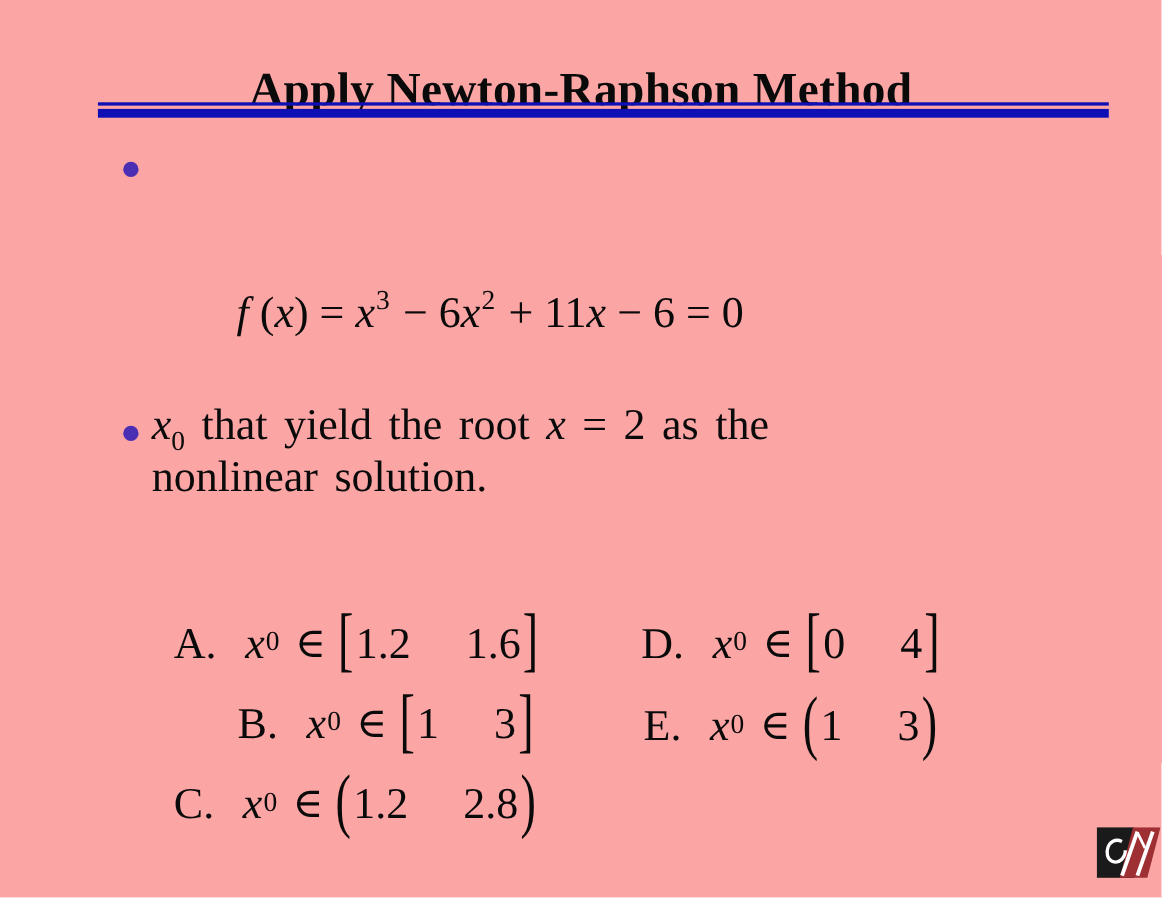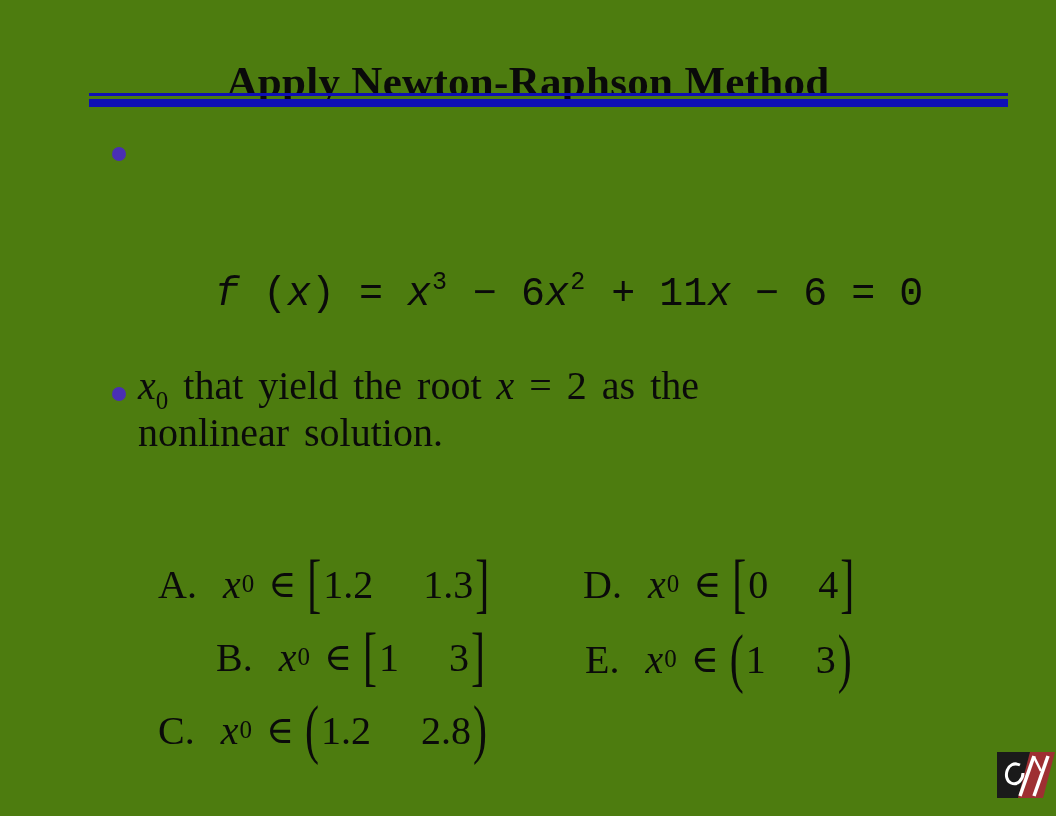--- a/index.html
+++ b/index.html
@@ -1,20 +1,20 @@
 <!DOCTYPE html>
 <html><head>
 <meta charset="utf-8">
 <style>
   html, body { margin: 0; padding: 0; background: #ffffff; }
   .slide {
     position: relative;
     width: 1056px;
     height: 816px;
-    background: #4d7c0f;
+    background: #fca5a5;
     overflow: hidden;
     font-family: "Liberation Serif", "DejaVu Serif", serif;
     color: #0a0a0a;
   }
 
   
   .title {
     position: absolute;
     top: 28px;
     left: 0;
@@ -56,24 +56,23 @@
     font-size: 25px;
     line-height: 0;
     vertical-align: -10px;
     font-style: normal;
   }
 
   
   .equation {
     position: absolute;
     left: 215px;
-    top: 272px;
+    top: 260px;
     font-size: 40px;
     white-space: nowrap;
-    font-family: Liberation Mono, monospace;
   }
   .tok-sup {
     font-size: 25px;
     line-height: 0;
     vertical-align: 16px;
     margin: 0 2px 0 1px;
     font-style: normal;
   }
 
   
@@ -146,21 +145,21 @@
     <div>nonlinear solution.</div>
   </div>
 
   <div class="option opt-a">
     <span class="opt-label">A.</span>
       <span class="mvar">x</span>
       <span class="msub">0</span>
       <span class="melem">∈</span>
       <span class="bracket">[</span>
       <span class="mnum">1.2</span>
-      <span class="mnum mnum-hi">1.3</span>
+      <span class="mnum mnum-hi">1.6</span>
       <span class="bracket">]</span>
   </div>
 
   <div class="option opt-b">
     <span class="opt-label">B.</span>
       <span class="mvar">x</span>
       <span class="msub">0</span>
       <span class="melem">∈</span>
       <span class="bracket">[</span>
       <span class="mnum">1</span>

